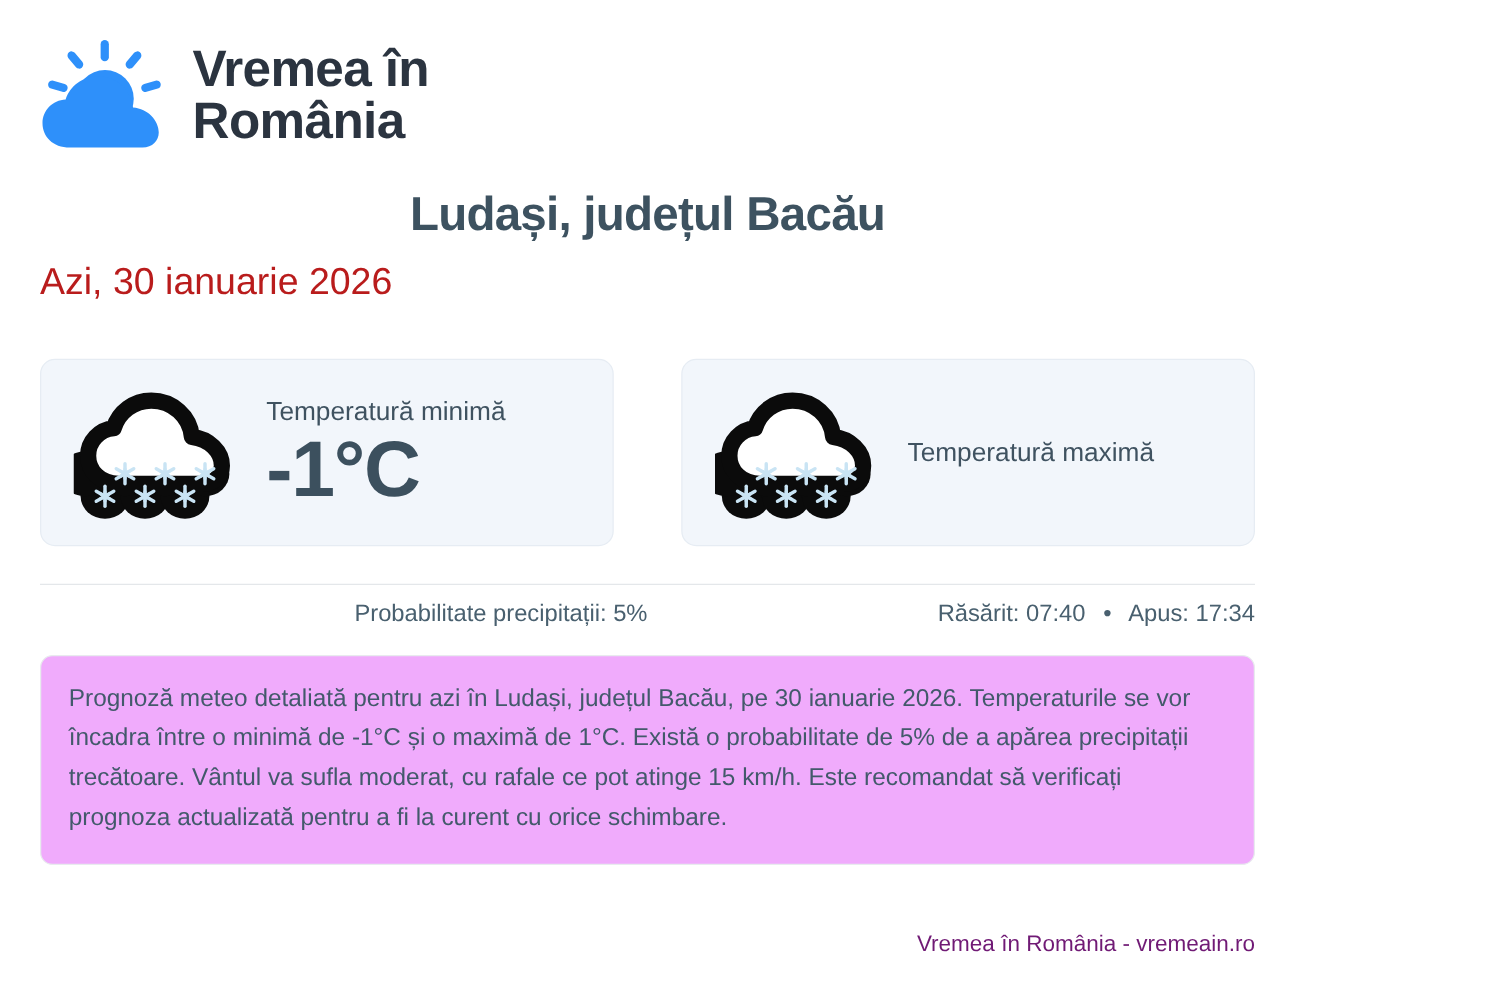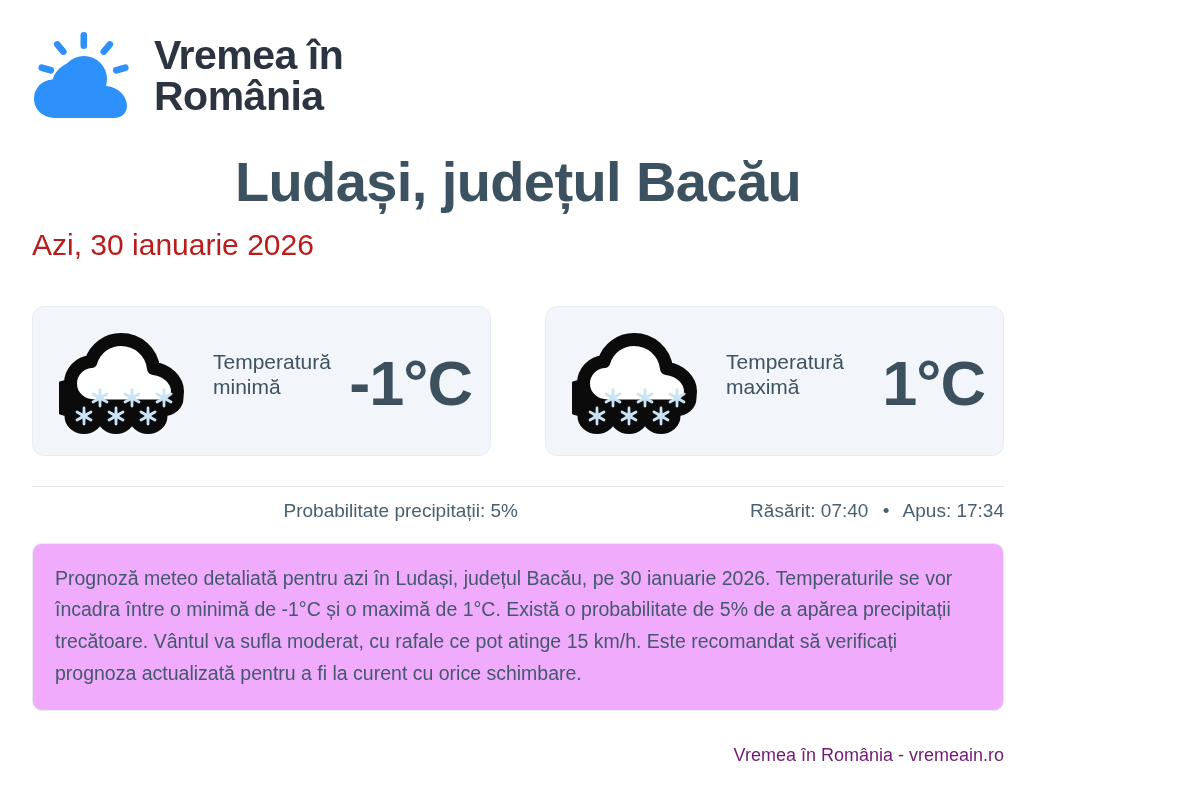--- a/index.html
+++ b/index.html
@@ -45,21 +45,21 @@
     letter-spacing: -0.5px;
     color: #2b3440;
     white-space: pre-line;
   }
 
   
   .title {
     margin: 0;
     padding-top: 48px;
     text-align: center;
-    font-size: 56px;
+    font-size: 38px;
     line-height: 1.05;
     font-weight: 700;
     letter-spacing: -0.6px;
     color: #3d5260;
   }
   .subtitle {
     margin: 0;
     padding-top: 16px;
     text-align: left;
     font-size: 30px;
@@ -86,21 +86,21 @@
     gap: 22px;
   }
   .wx-icon {
     width: 132px;
     height: 112px;
     flex: 0 0 132px;
     display: block;
   }
   .card-body {
     display: flex;
-    flex-direction: row;
+    flex-direction: column;
     justify-content: center;
     padding-top: 2px;
   }
   .card-label {
     font-size: 21px;
     font-weight: 400;
     color: #3f5260;
     line-height: 1.2;
   }
   .card-value {
@@ -325,21 +325,20 @@
             <rect x="-1.6" y="-11" width="3.2" height="22" rx="1.6" transform="rotate(60)"></rect>
             <rect x="-1.6" y="-11" width="3.2" height="22" rx="1.6" transform="rotate(120)"></rect>
             <rect x="-6" y="-1.5" width="12" height="3" rx="1.5" transform="rotate(30)"></rect>
             <rect x="-6" y="-1.5" width="12" height="3" rx="1.5" transform="rotate(90)"></rect>
             <rect x="-6" y="-1.5" width="12" height="3" rx="1.5" transform="rotate(150)"></rect>
           </g>
         </g>
       </svg>
       <div class="card-body">
         <div class="card-label">Temperatură maximă</div>
-        <div class="card-value">1°C</div>
       </div>
     </div>
 
   </div>
 
   <div class="divider"></div>
 
   <div class="stats">
     <div class="stat left">Probabilitate precipitații: 5%</div>
     <div class="stat right">

